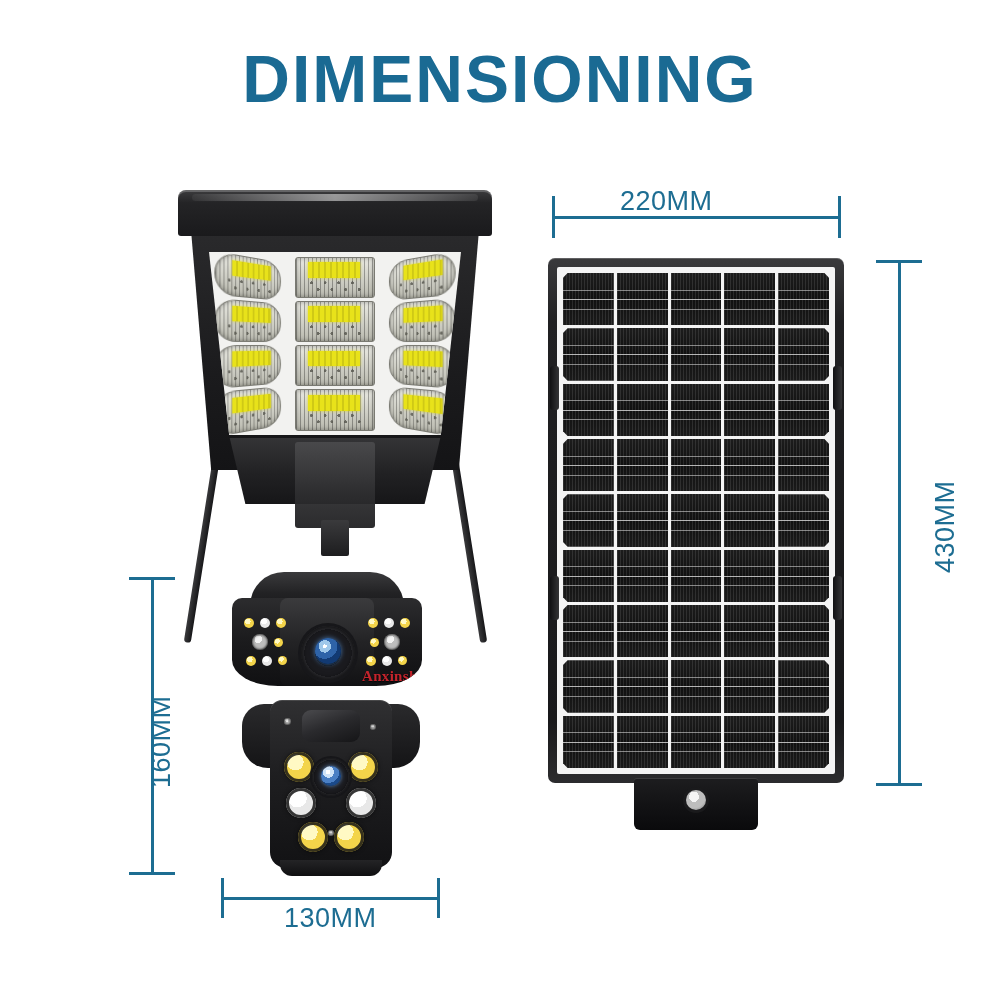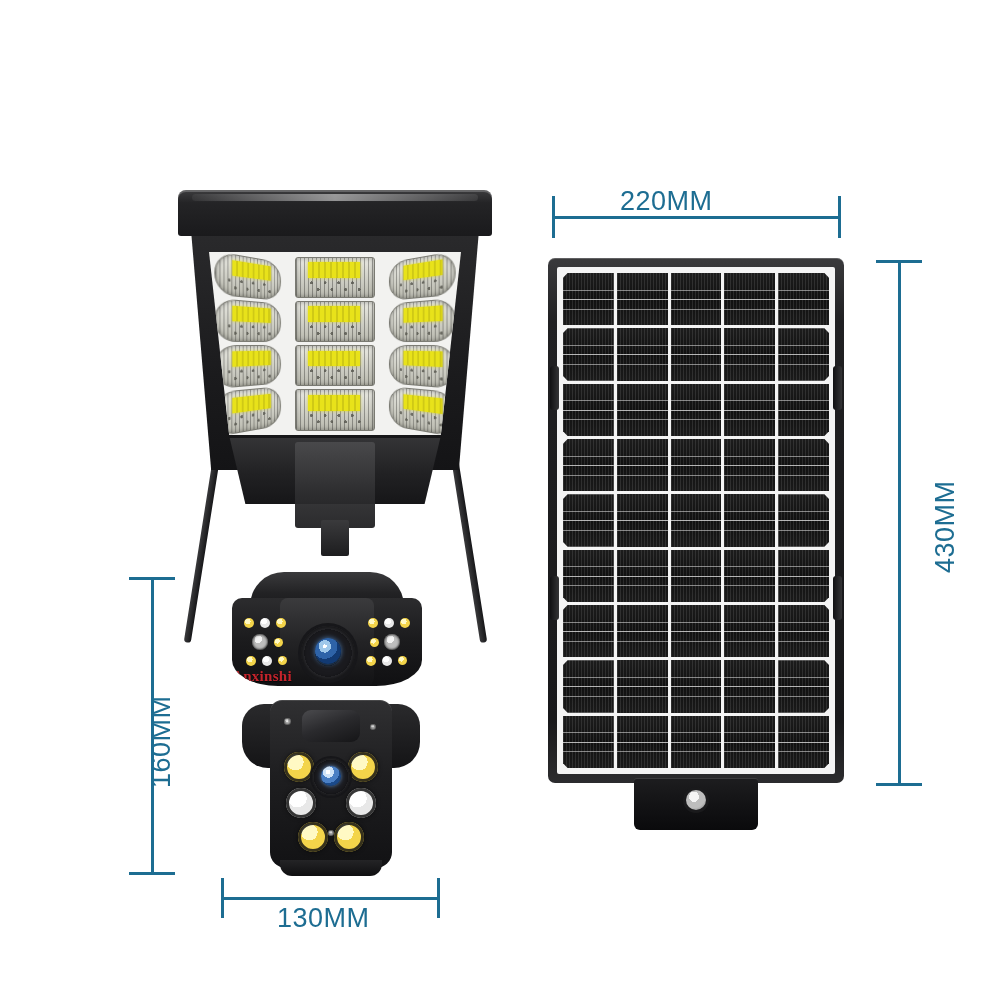--- a/index.html
+++ b/index.html
@@ -303,21 +303,21 @@
     left: 34px; top: 160px;
     width: 102px; height: 16px;
     background: linear-gradient(180deg,#242426,#0f0f11);
     border-radius: 0 0 12px 12px;
   }
 
   .brand {
     position: absolute;
     left: 0; top: 0;
     width: 190px;
-    text-align: left;
+    text-align: right;
     color: #c4242c;
     font-size: 15px;
     font-weight: bold;
     font-family: "Liberation Serif", serif;
     letter-spacing: .3px;
     text-shadow: 0 1px 1px rgba(0,0,0,.8);
   }
 
   
   #solar {
@@ -400,20 +400,21 @@
     border-radius: 50%;
     background: radial-gradient(circle at 40% 34%, #f4f4f4 0 28%, #bdbdbd 28% 62%, #6d6d6d 100%);
     box-shadow: 0 0 0 3px #1a1a1c;
   }
 </style>
 </head>
 <body>
 
 <div id="stage">
 
+  <div id="page-title">DIMENSIONING</div>
 
   <div id="solar">
     <div class="panel-frame"></div>
     <div class="panel-glass">
       <div class="cell-grid" id="cell-grid" style="grid-template-columns: repeat(5, 1fr);">
           <div class="cell chamfer-tl">
             <div class="busbar"></div>
           </div>
           <div class="cell">
             <div class="busbar"></div>
@@ -683,15 +684,15 @@
   <div class="dim-label rot" style="left:930px; top:573px;">430MM</div>
 
   <div class="dim-line-v" style="left:151px; top:577px; height:298px;"></div>
   <div class="dim-cap-h" style="left:129px; top:577px; width:46px;"></div>
   <div class="dim-cap-h" style="left:129px; top:872px; width:46px;"></div>
   <div class="dim-label rot" style="left:146px; top:788px;">160MM</div>
 
   <div class="dim-line-h" style="left:221px; top:897px; width:218px;"></div>
   <div class="dim-cap-v" style="left:221px; top:878px; height:40px;"></div>
   <div class="dim-cap-v" style="left:437px; top:878px; height:40px;"></div>
-  <div class="dim-label" style="left:277px; top:903px;">130MM</div>
+  <div class="dim-label" style="left:284px; top:903px;">130MM</div>
 
 </div>
 
 </body></html>

